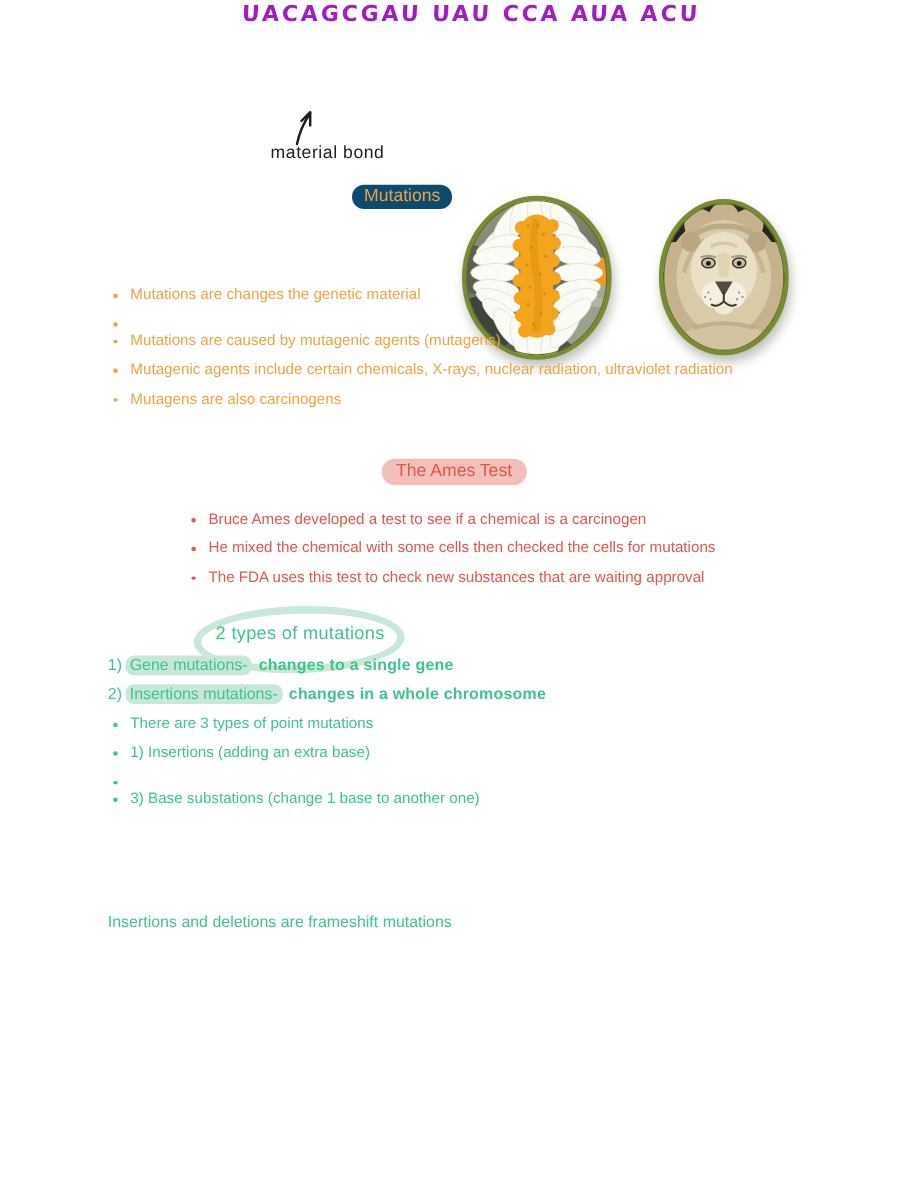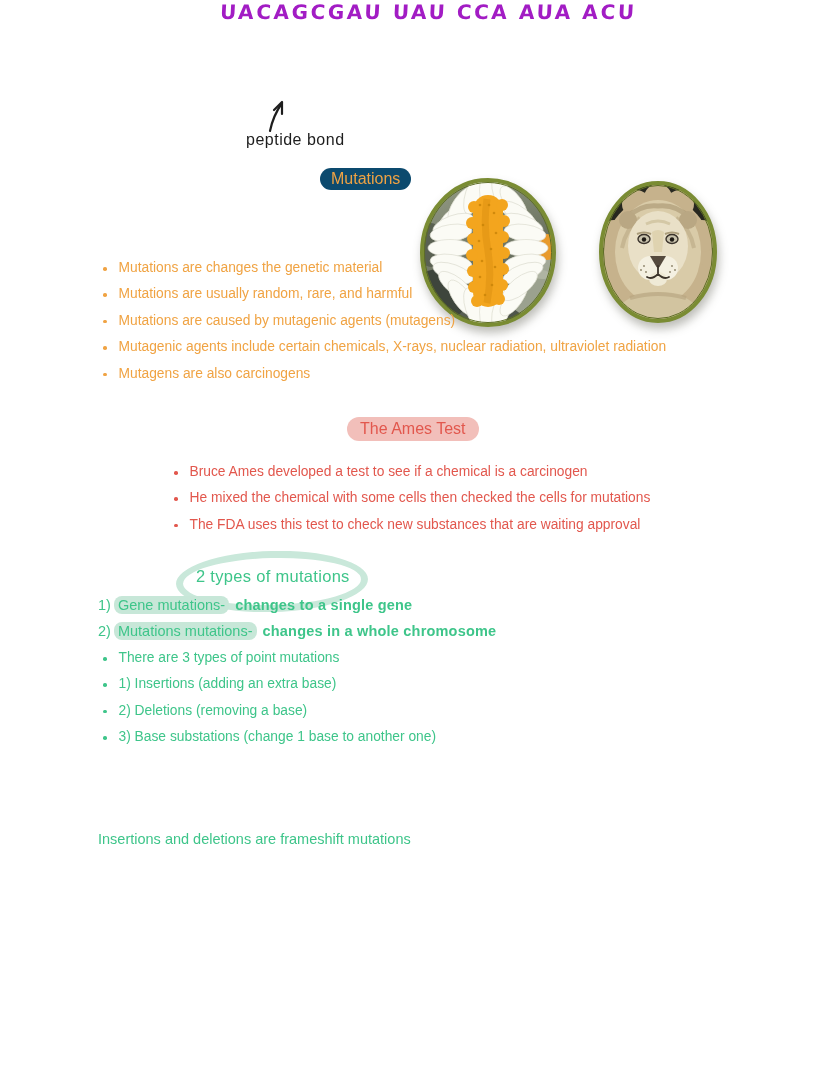--- a/index.html
+++ b/index.html
@@ -55,21 +55,21 @@
 <body>
 
 <div id="page">
 
   <div class="rna">UACAGCGAU UAU CCA AUA ACU</div>
 
   <svg class="pb-arrow" width="40" height="40" viewBox="0 0 40 40">
     <path d="M14 35 Q 17 20 26 7" fill="none" stroke="#1d1d1d" stroke-width="2.2" stroke-linecap="round"></path>
     <path d="M18 14 L26 6 L26 18" fill="none" stroke="#1d1d1d" stroke-width="2.2" stroke-linecap="round" stroke-linejoin="round"></path>
   </svg>
-  <div class="pb-label">peptide bond</div>
+  <div class="pb-label">material bond</div>
 
   <div class="pill h-mutations">Mutations</div>
 
   <svg class="photo photo-daisy" role="img" width="142" height="155" viewBox="0 0 142 155" aria-label="Fasciated mutated daisy flower">
     <defs>
       <clipPath id="daisyClip">
           <ellipse cx="71" cy="77.5" rx="66" ry="72.5"></ellipse>
         </clipPath>
       <linearGradient id="daisyBg" x1="0" y1="0" x2="0.4" y2="1">
         <stop offset="0" stop-color="#99A089"></stop>
@@ -212,21 +212,20 @@
     <ellipse cx="62" cy="74" rx="54.5" ry="66.5" fill="none" stroke="#5E6E24" stroke-width="1"></ellipse>
   </svg>
 
   <div class="list list-orange">
     <div class="row">
         <span class="dot"></span>
         <span>Mutations are changes the genetic material</span>
       </div>
     <div class="row">
         <span class="dot"></span>
-        <span>Mutations are usually random, rare, and harmful</span>
       </div>
     <div class="row">
         <span class="dot"></span>
         <span>Mutations are caused by mutagenic agents (mutagens)</span>
       </div>
     <div class="row">
         <span class="dot"></span>
         <span>Mutagenic agents include certain chemicals, X-rays, nuclear radiation, ultraviolet radiation</span>
       </div>
     <div class="row">
@@ -252,35 +251,34 @@
       </div>
   </div>
 
   <div class="types-circle"></div>
   <div class="types-heading">2 types of mutations</div>
 
   <div class="typed-line tl-1">
     <span>1)</span><span class="term-hl">Gene mutations-</span> <span class="typed-def">changes to a single gene</span>
   </div>
   <div class="typed-line tl-2">
-    <span>2)</span><span class="term-hl">Mutations mutations-</span> <span class="typed-def">changes in a whole chromosome</span>
+    <span>2)</span><span class="term-hl">Insertions mutations-</span> <span class="typed-def">changes in a whole chromosome</span>
   </div>
 
   <div class="list list-green">
     <div class="row">
         <span class="dot"></span>
         <span>There are 3 types of point mutations</span>
       </div>
     <div class="row">
         <span class="dot"></span>
         <span>1) Insertions (adding an extra base)</span>
       </div>
     <div class="row">
         <span class="dot"></span>
-        <span>2) Deletions (removing a base)</span>
       </div>
     <div class="row">
         <span class="dot"></span>
         <span>3) Base substations (change 1 base to another one)</span>
       </div>
   </div>
 
   <div class="footer-line">Insertions and deletions are frameshift mutations</div>
 
 </div>

